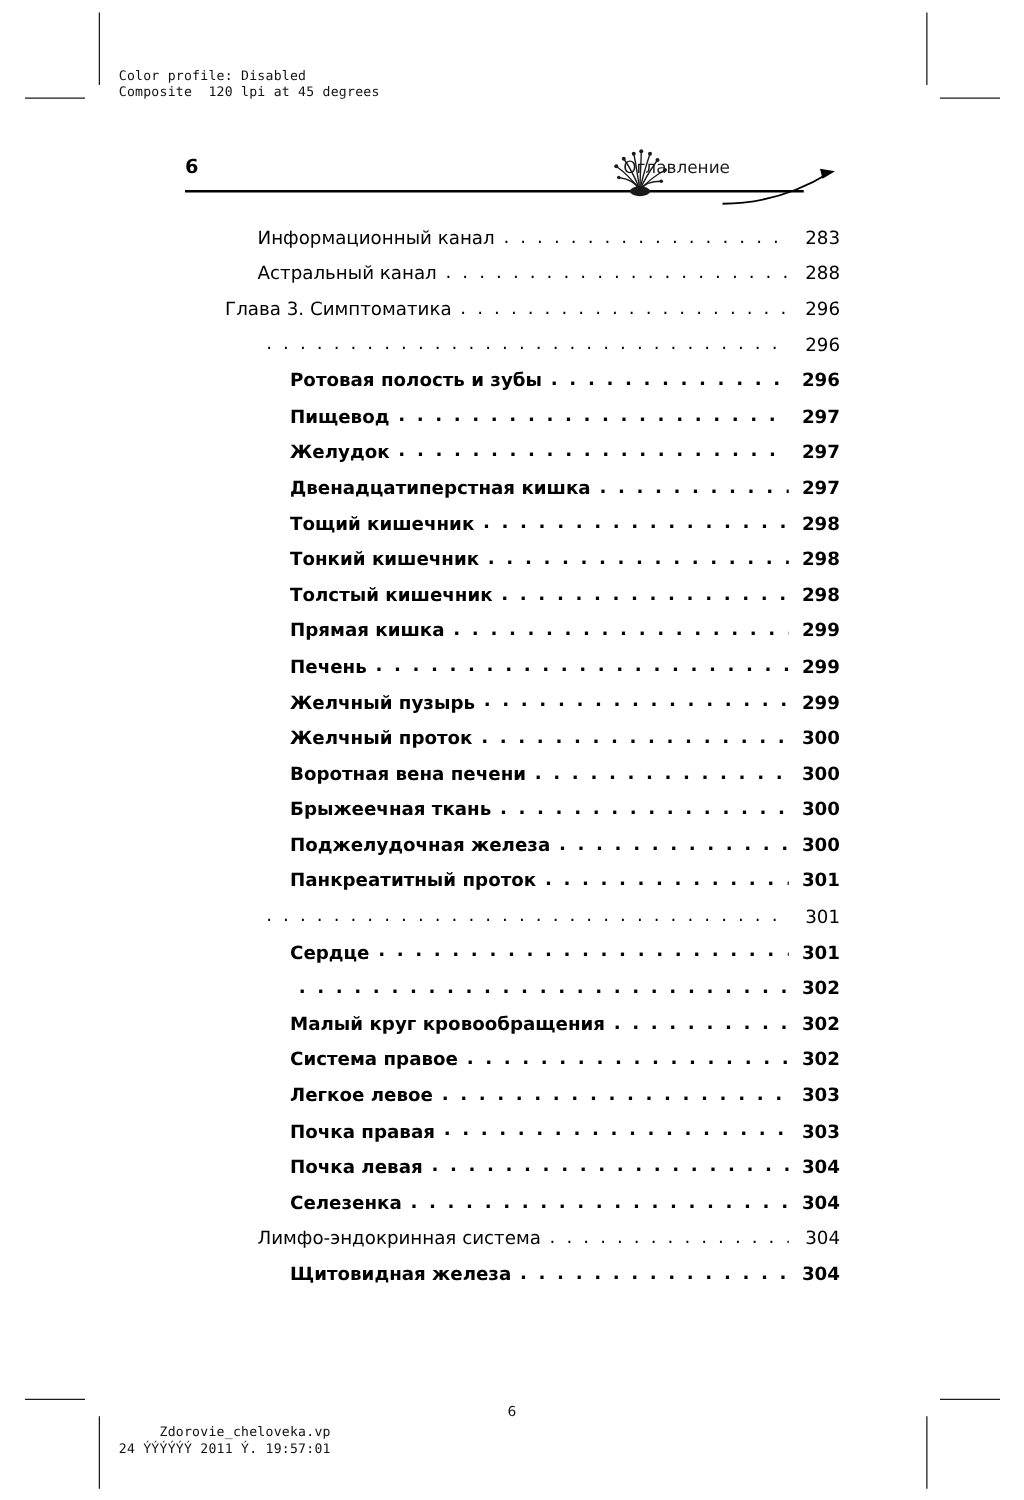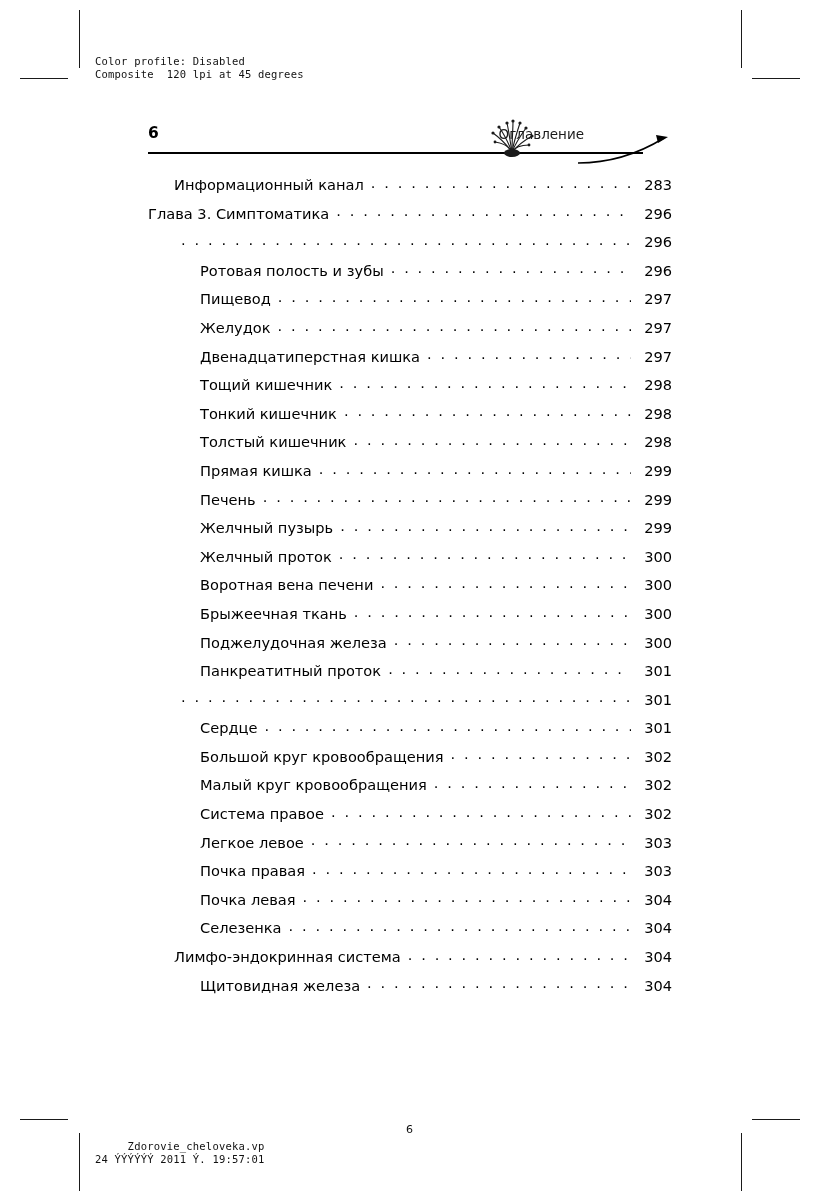--- a/index.html
+++ b/index.html
@@ -87,25 +87,26 @@
 
   
   .toc {
     position: absolute;
     left: 148px;
     top: 176px;
     width: 524px;
   }
   .toc-row {
     display: flex;
-    align-items: flex-start;
+    align-items: center;
     height: 28.6px;
     font-size: 14.6px;
     color: #000;
     white-space: nowrap;
+    margin-left: 32px;
   }
   .toc-row .title { flex: 0 0 auto; }
   .toc-row .leader {
     flex: 1 1 auto;
     overflow: hidden;
     margin: 0 7px 0 7px;
     position: relative;
     height: 1em;
   }
   .toc-row .leader::after {
@@ -120,21 +121,21 @@
   }
   .toc-row .page {
     flex: 0 0 auto;
     width: 34px;
     text-align: right;
     font-variant-numeric: tabular-nums;
   }
   
   .lvl-0 { padding-left: 0px; }
   .lvl-1 { padding-left: 26px; }
-  .lvl-2 { padding-left: 52px; }
+  .lvl-2 { padding-left: 52px; font-weight: bold; }
 
   
   .page-number-bottom {
     position: absolute;
     left: 0;
     right: 0;
     top: 1123px;
     text-align: center;
     font-size: 11px;
     color: #111;
@@ -192,20 +193,25 @@
     <circle cx="41" cy="27" r="1.4"></circle>
   </g>
 </svg>
 
 <div class="toc" id="toc-list">
     <div class="toc-row lvl-1">
       <span class="title">Информационный канал</span>
       <span class="leader"></span>
       <span class="page">283</span>
     </div>
+    <div class="toc-row lvl-1">
+      <span class="title">Астральный канал</span>
+      <span class="leader"></span>
+      <span class="page">288</span>
+    </div>
     <div class="toc-row lvl-0">
       <span class="title">Глава 3. Симптоматика</span>
       <span class="leader"></span>
       <span class="page">296</span>
     </div>
     <div class="toc-row lvl-1">
       <span class="leader"></span>
       <span class="page">296</span>
     </div>
     <div class="toc-row lvl-2">
@@ -286,21 +292,20 @@
     <div class="toc-row lvl-1">
       <span class="leader"></span>
       <span class="page">301</span>
     </div>
     <div class="toc-row lvl-2">
       <span class="title">Сердце</span>
       <span class="leader"></span>
       <span class="page">301</span>
     </div>
     <div class="toc-row lvl-2">
-      <span class="title">Большой круг кровообращения</span>
       <span class="leader"></span>
       <span class="page">302</span>
     </div>
     <div class="toc-row lvl-2">
       <span class="title">Малый круг кровообращения</span>
       <span class="leader"></span>
       <span class="page">302</span>
     </div>
     <div class="toc-row lvl-2">
       <span class="title">Система правое</span>

